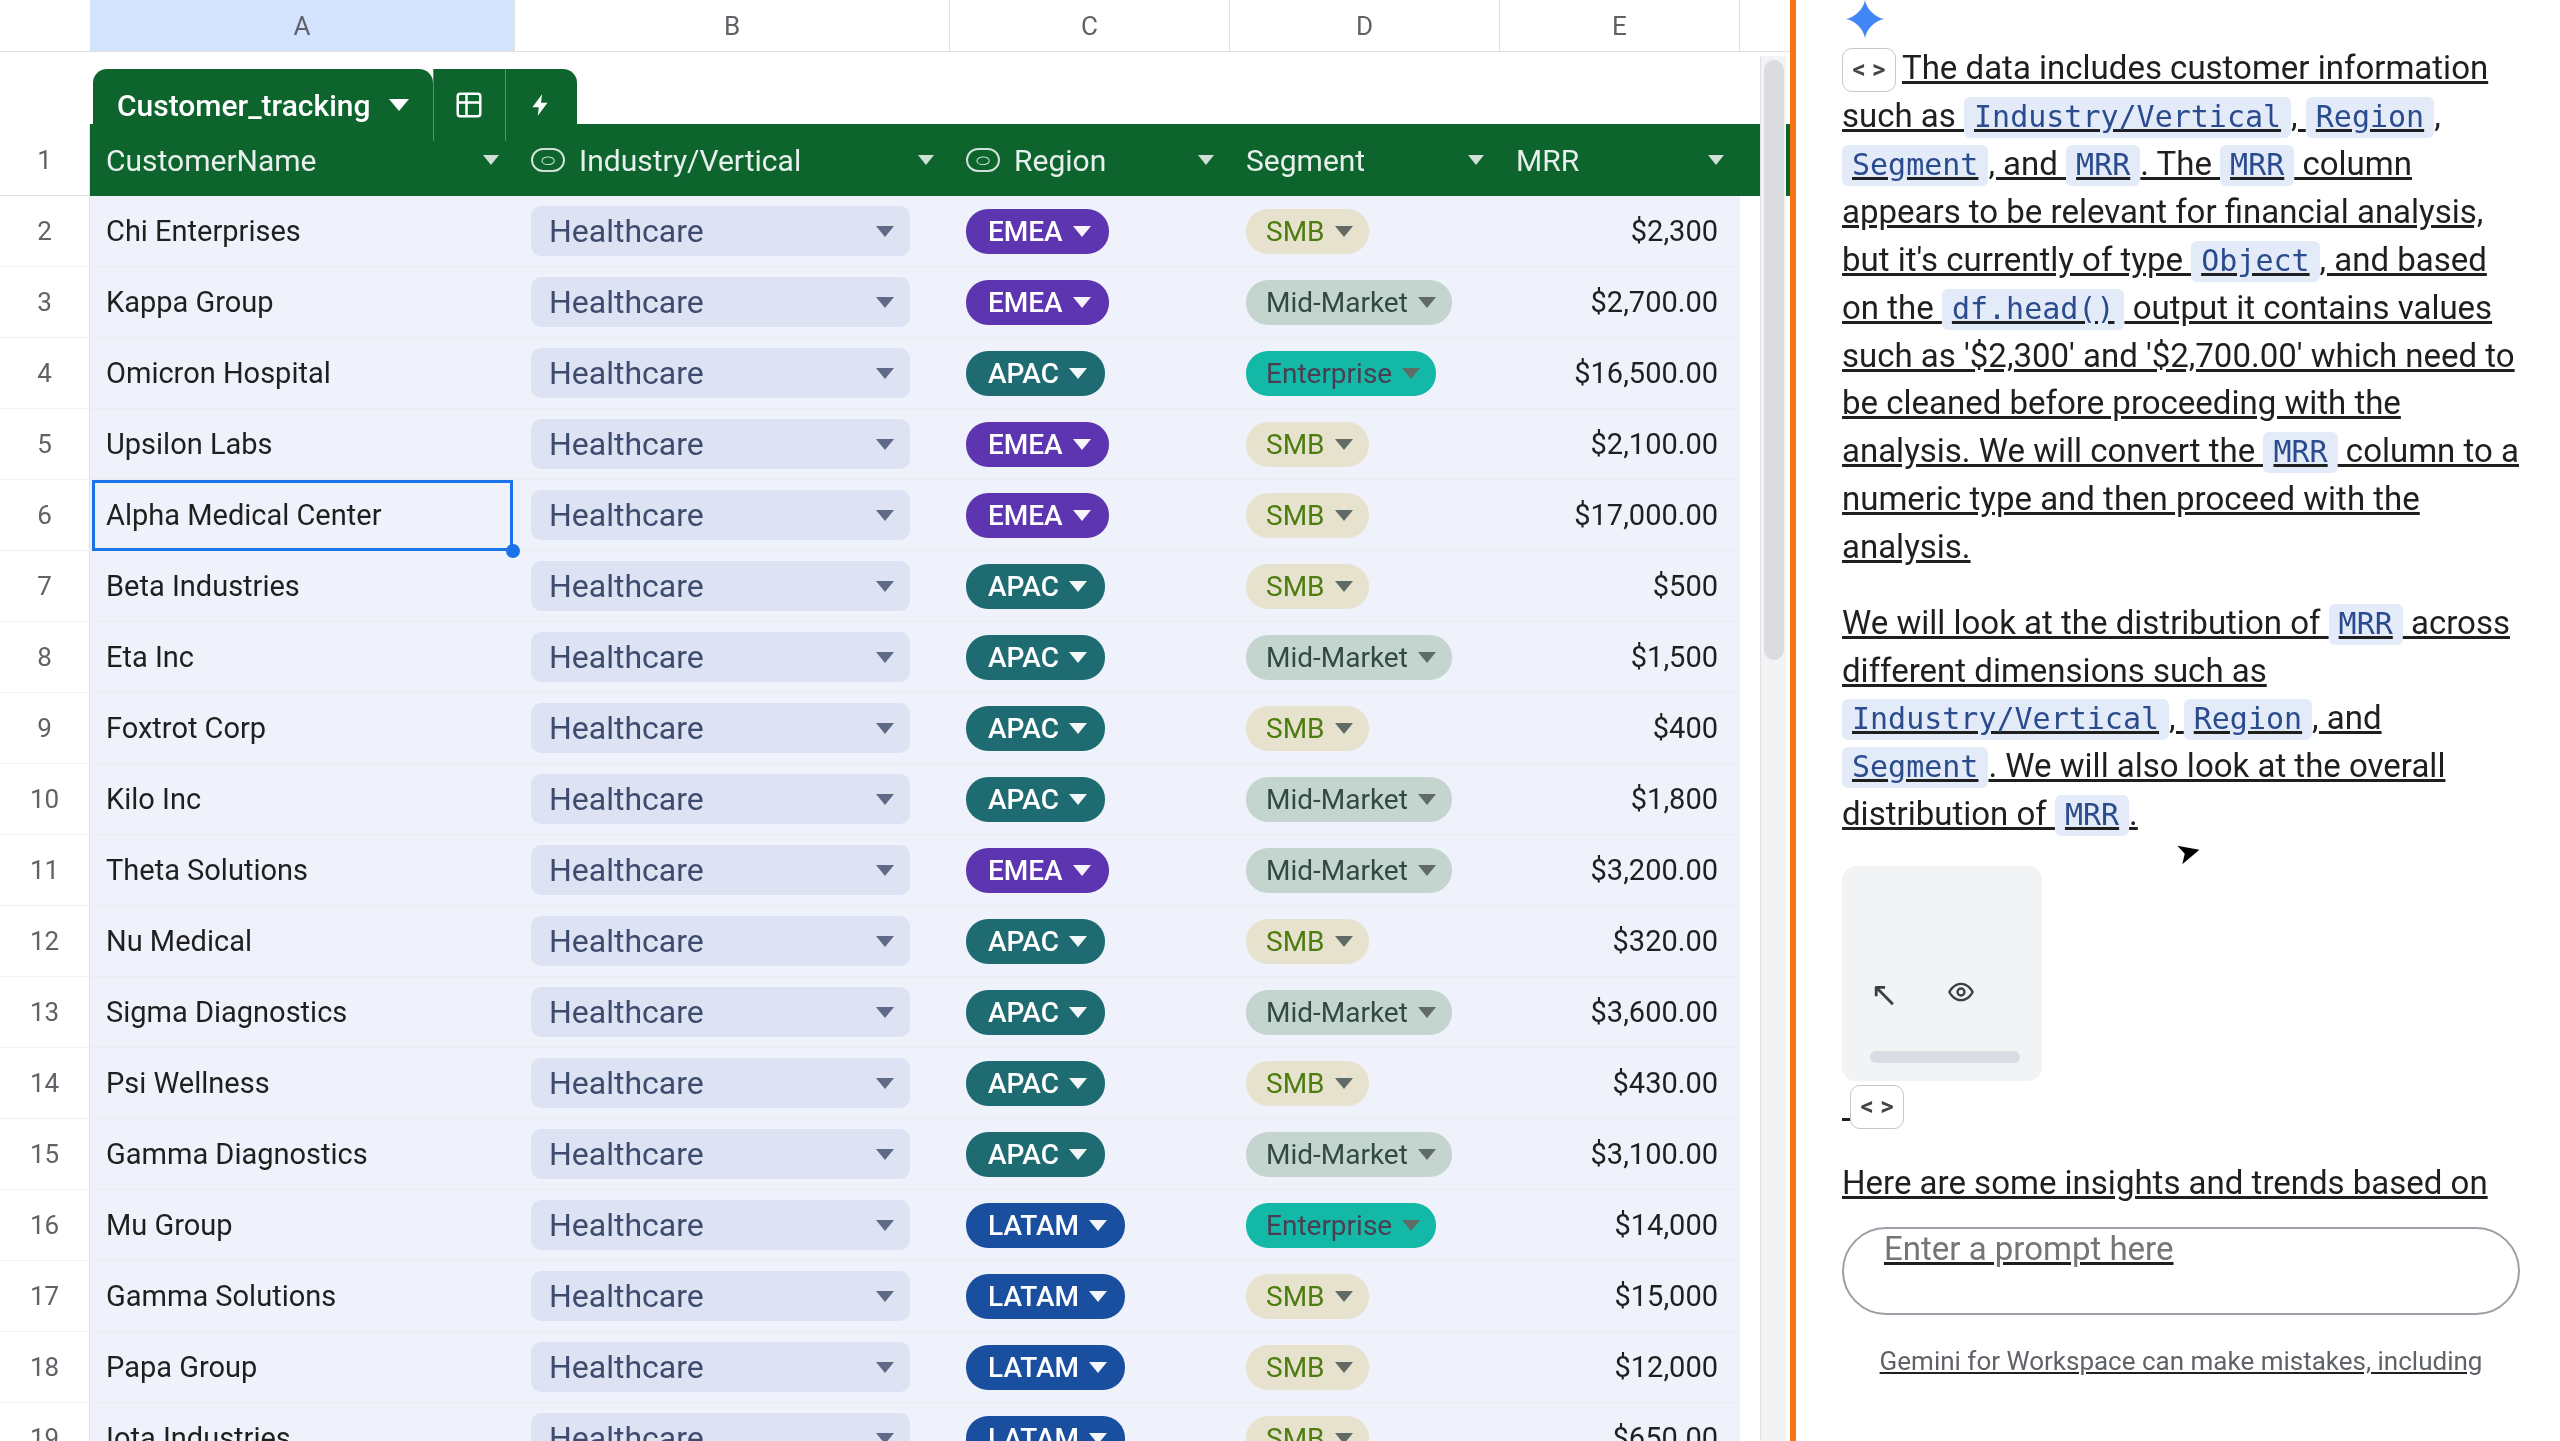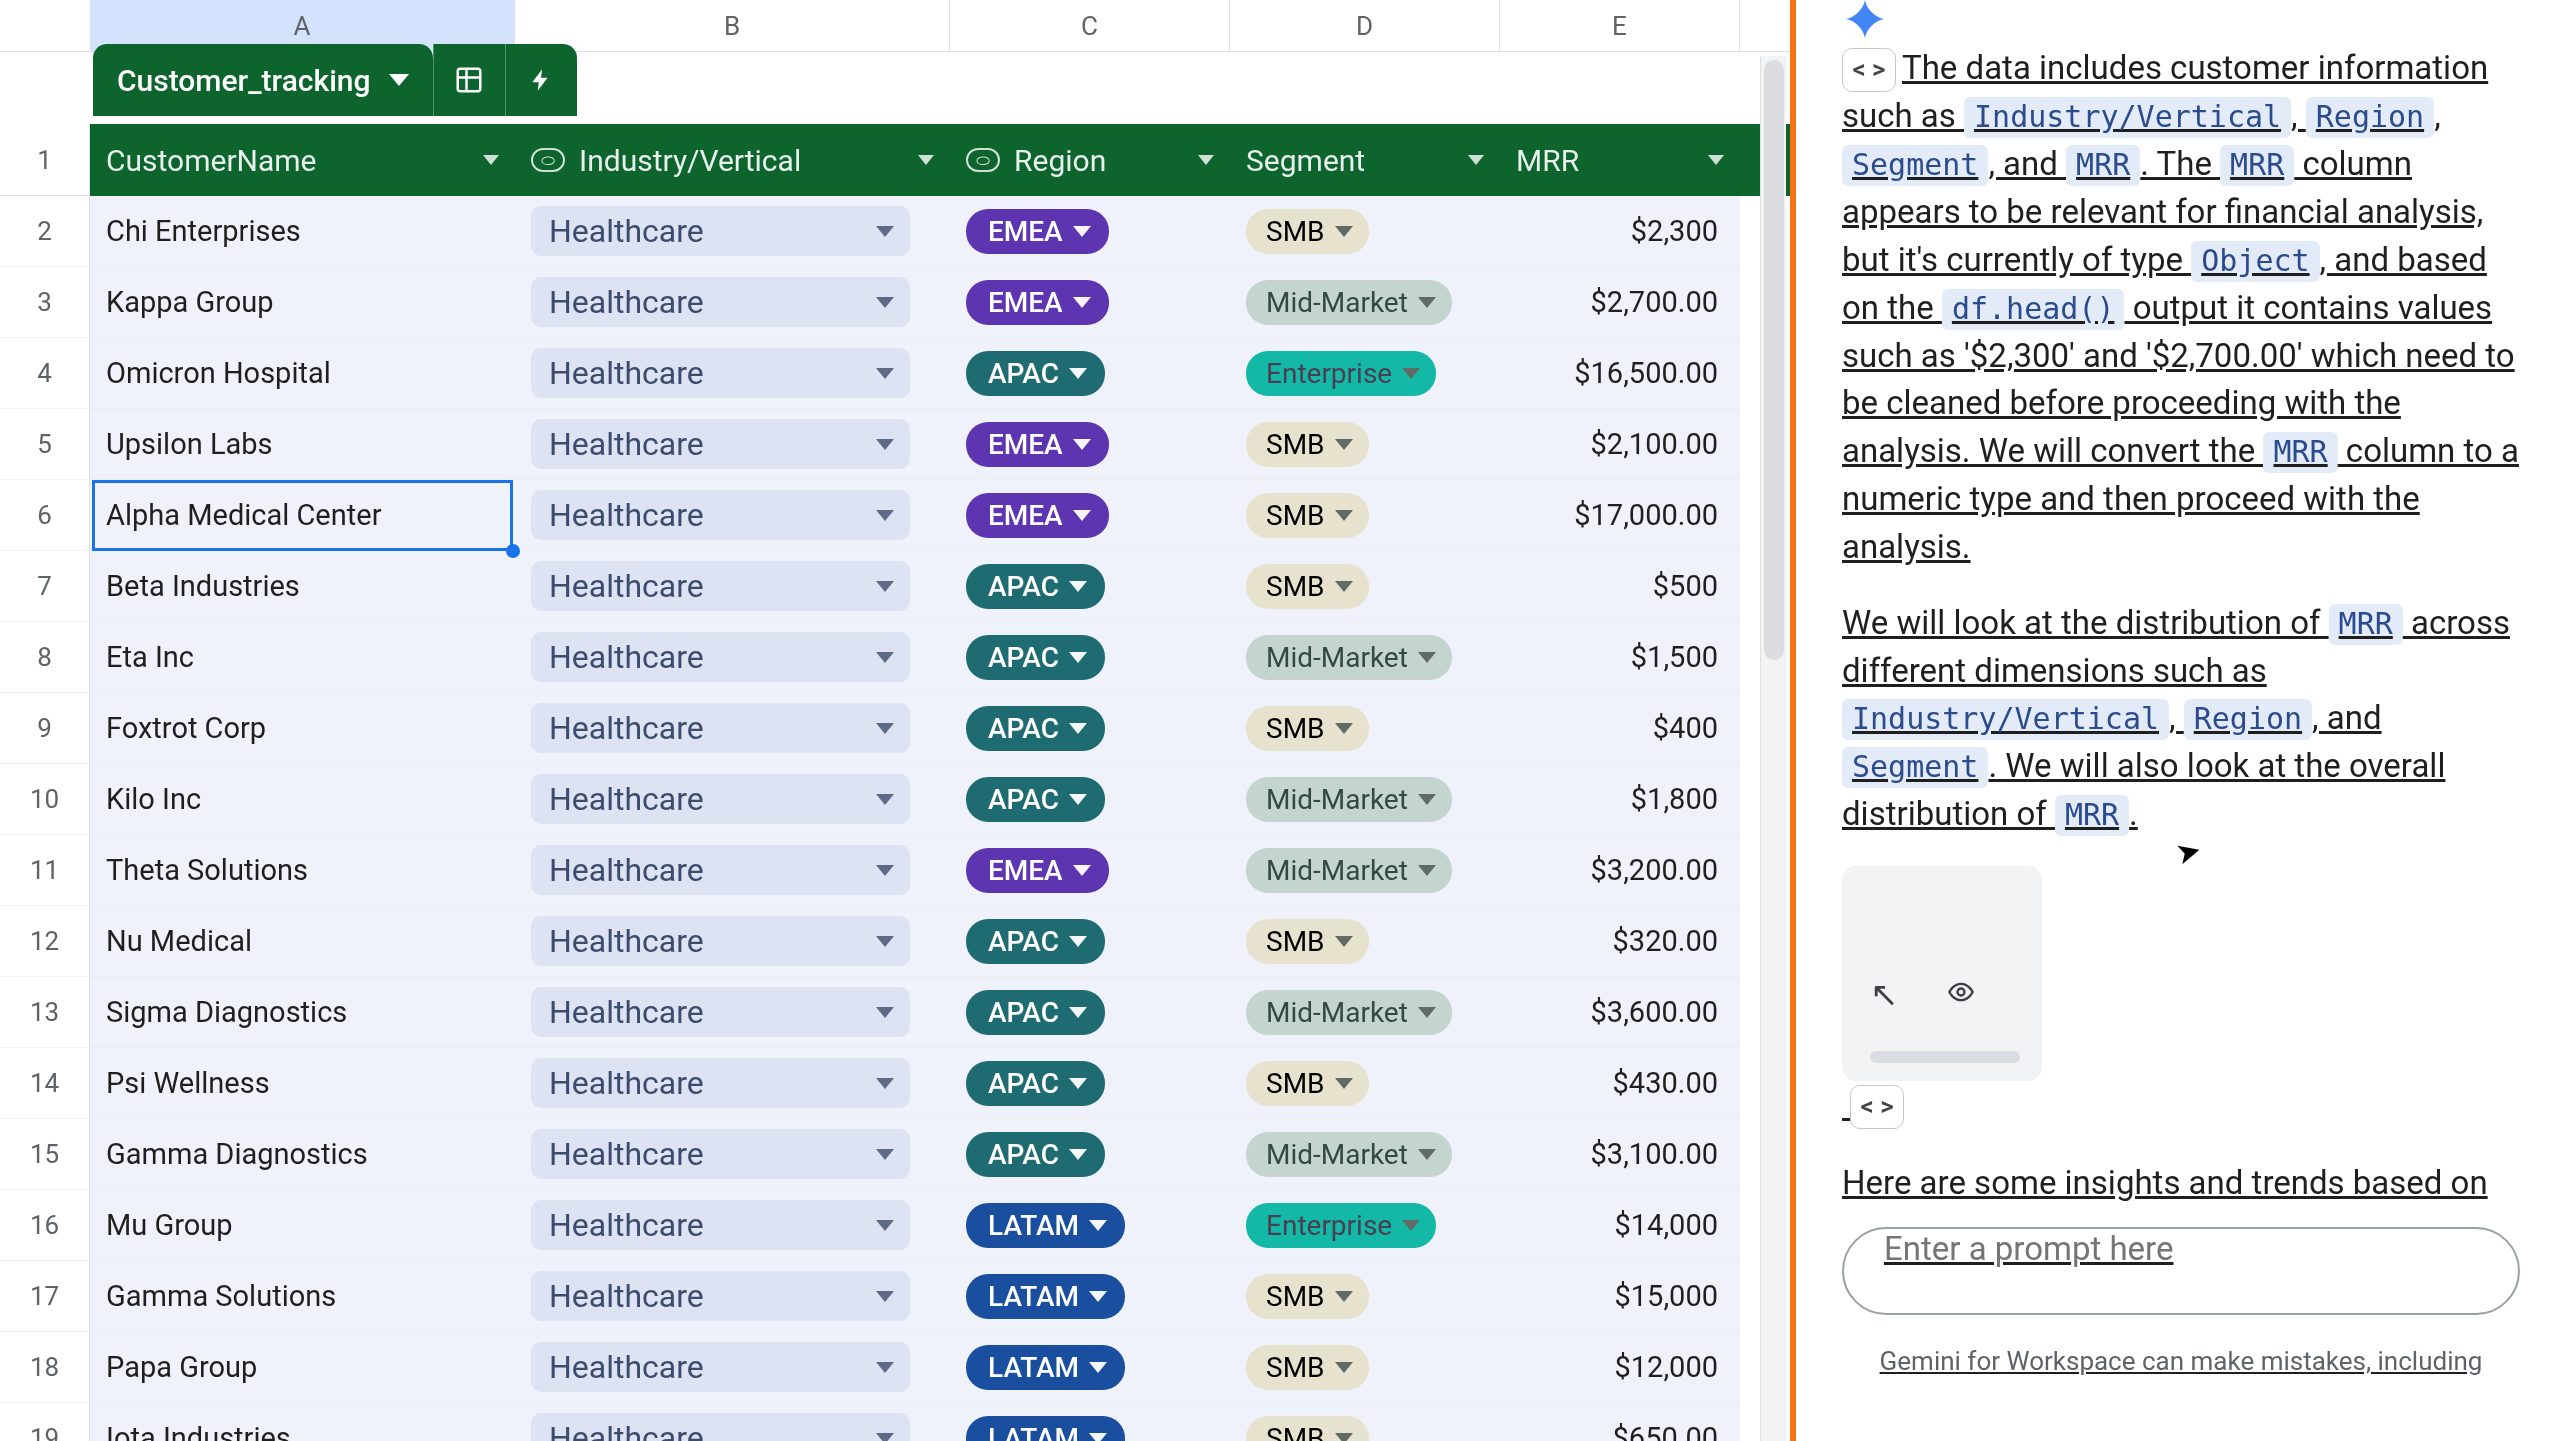--- a/index.html
+++ b/index.html
@@ -7,21 +7,21 @@
 
 
 .sheet-wrap   { flex: 0 0 1790px; position: relative; overflow: hidden; }
 .col-letters  { display: flex; height: 52px; background: #fff; border-bottom: 1px solid #e0e0e0; }
 .rownum-col   { width: 90px; flex-shrink: 0; }
 .col-letter   { display:flex; align-items:center; justify-content:center; color:#5f6368; font-size:26px; border-right:1px solid #e0e0e0; }
 .col-letter.sel { background:#d3e3fd; }
 .col-A { width: 425px; } .col-B { width: 435px; } .col-C { width: 280px; } .col-D { width: 270px; } .col-E { width: 240px; }
 
 
-.tbl-tab-bar  { position:absolute; left:93px; top:44px; display:flex; align-items:center; height:72px; z-index:5; }
+.tbl-tab-bar  { position:absolute; left:93px; top:69px; display:flex; align-items:center; height:72px; z-index:5; }
 .tbl-tab      { background:#0d652d; color:#fff; border-radius:14px 14px 0 0; font-size:30px; font-weight:500; padding:0 24px; height:72px; display:flex; align-items:center; gap:18px; }
 .tbl-tab .caret { width:0;height:0;border-left:10px solid transparent;border-right:10px solid transparent;border-top:12px solid #fff; }
 .tbl-icon     { width:72px; height:72px; display:flex; align-items:center; justify-content:center; color:#fff; }
 .tbl-icon.divider { border-left: 1px solid rgba(255,255,255,.3); }
 
 
 .hdr-row      { position:absolute; left:0; top:124px; right:0; height:72px; background:#0d652d; color:#e8f0ed; display:flex; align-items:center; font-size:30px; }
 .hdr-row .rn  { width:90px; text-align:center; color:#5f6368; background:#fff; height:100%; display:flex;align-items:center;justify-content:center; border-right:1px solid #e0e0e0;border-bottom:1px solid #e0e0e0;}
 .hdr-cell     { display:flex; align-items:center; padding:0 16px; gap:14px; }
 .hdr-cell .lbl { flex:1; }
@@ -46,21 +46,21 @@
 
 .dd           { display:flex; align-items:center; gap:10px; background:#dde3f3; border-radius:10px; padding:6px 16px 6px 18px; color:#3d4b6e; font-size:32px; width:94%;}
 .dd .caret    { width:0;height:0;border-left:9px solid transparent;border-right:9px solid transparent;border-top:11px solid #5f6b86; margin-left:auto;}
 .chip         { display:flex; align-items:center; gap:10px; border-radius:22px; padding:6px 18px 6px 22px; color:#fff; font-size:28px; font-weight:500;}
 .chip .caret  { width:0;height:0;border-left:9px solid transparent;border-right:9px solid transparent;border-top:11px solid rgba(255,255,255,.95);}
 .chip.EMEA    { background:#5e35b1; }
 .chip.APAC    { background:#1e6c72; }
 .chip.LATAM   { background:#1a4fa0; }
 .segchip      { display:flex; align-items:center; gap:10px; border-radius:22px; padding:6px 16px 6px 20px; font-size:28px; }
 .segchip .caret{ width:0;height:0;border-left:9px solid transparent;border-right:9px solid transparent;border-top:11px solid #5f6b64;}
-.segchip.SMB        { background:#e7e2cd; color:#000000;}
+.segchip.SMB        { background:#e7e2cd; color:#4d7c0f;}
 .segchip.Mid-Market { background:#c4d5cf; color:#334a43;}
 .segchip.Enterprise { background:#14b8a6; color:#4a3f52;}
 
 
 .vscroll      { position:absolute; right:4px; top:56px; width:26px; bottom:0; background:#f1f3f4; border-left:1px solid #e0e0e0;}
 .vthumb       { position:absolute; left:3px; top:4px; width:20px; height:600px; background:#dadce0; border-radius:10px;}
 
 
 .panel        { flex:1; border-left:6px solid #f97316; padding:0 40px 0 46px; position:relative; color:#1f1f1f; font-size:33px; line-height:1.45;text-decoration:underline;}
 .spark        { position:absolute; left:46px; top:-4px; }

